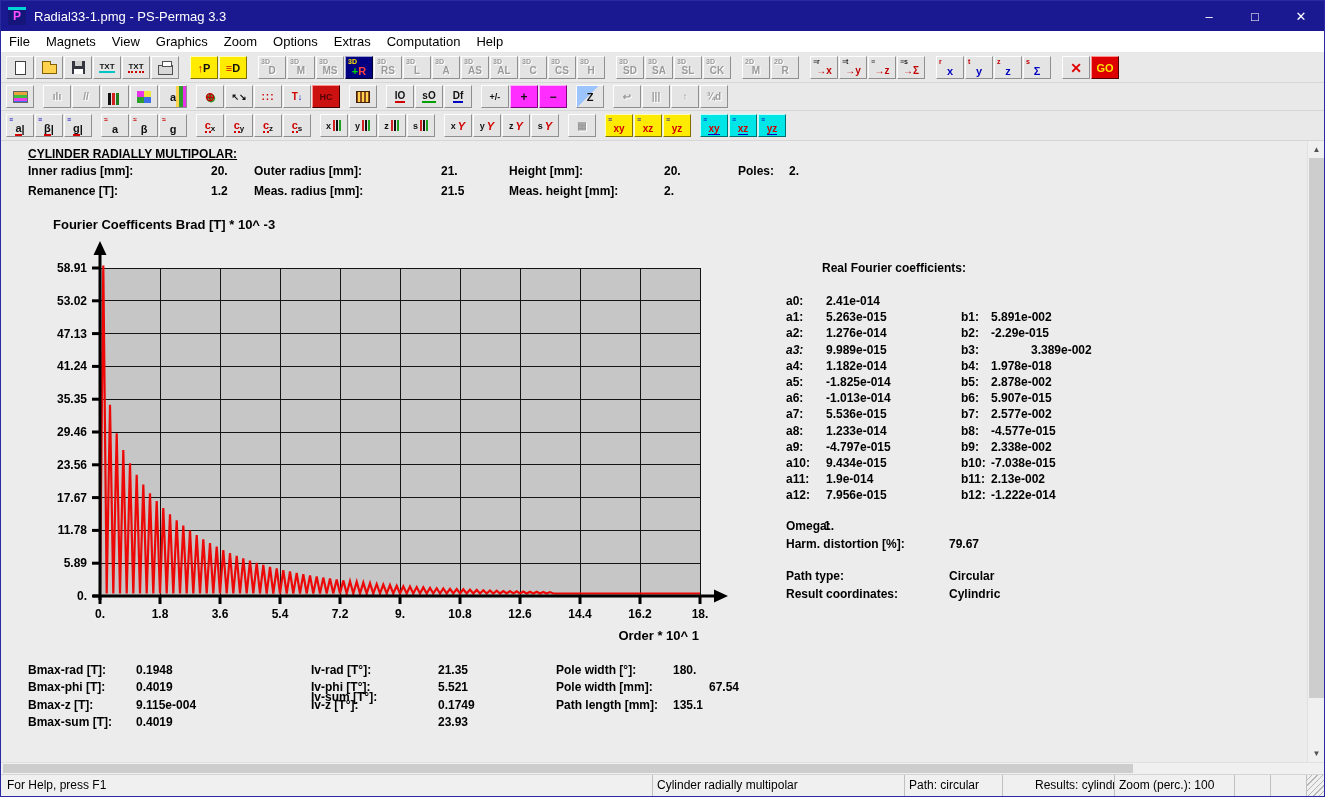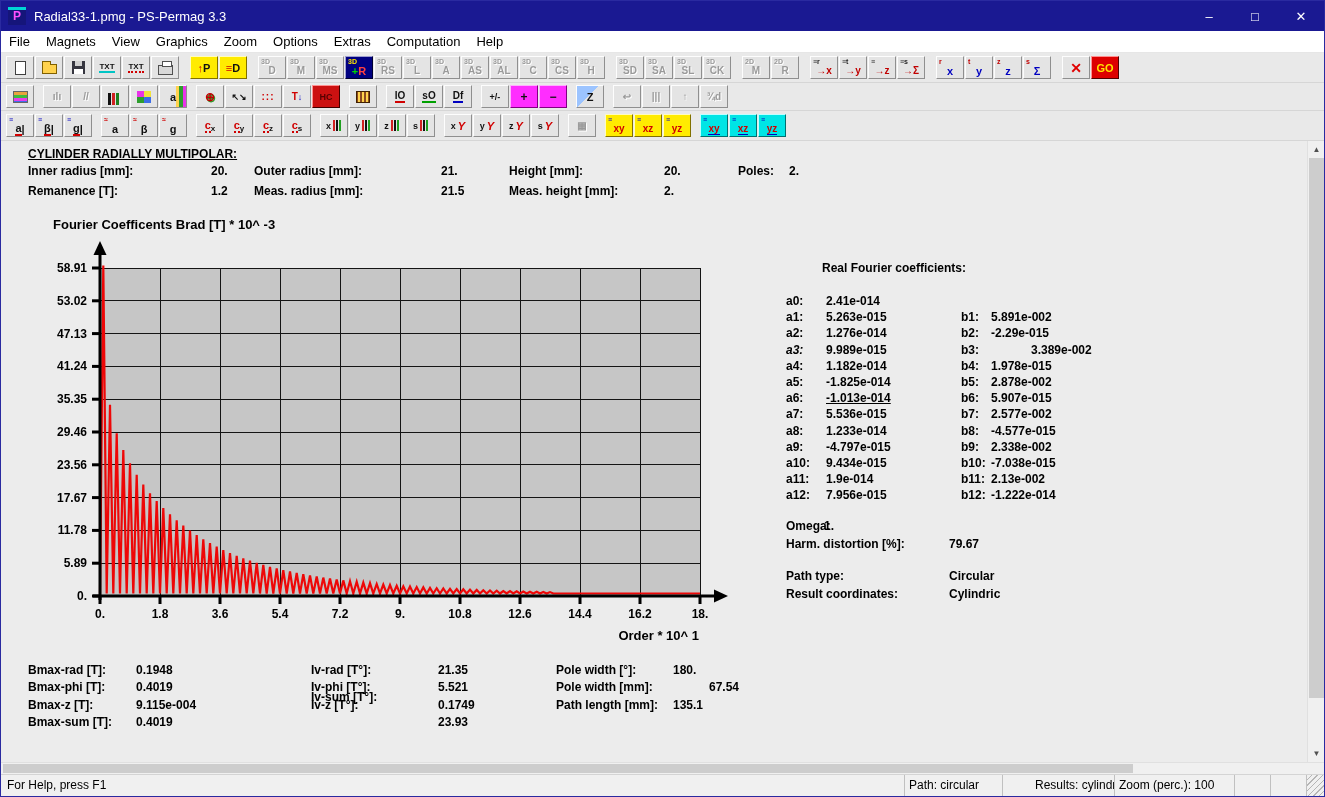--- a/index.html
+++ b/index.html
@@ -605,27 +605,27 @@
       <div class="abs" style="left: 825px; top: 185.4px;">1.276e-014</div>
       <div class="abs" style="left: 960px; top: 185.4px;">b2:</div>
       <div class="abs" style="left: 990px; top: 185.4px;">-2.29e-015</div>
       <div class="abs" style="left: 785px; top: 201.6px; font-style: italic;">a3:</div>
       <div class="abs" style="left: 825px; top: 201.6px;">9.989e-015</div>
       <div class="abs" style="left: 960px; top: 201.6px;">b3:</div>
       <div class="abs" style="left: 990px; top: 201.6px; margin-left: 40px;">3.389e-002</div>
       <div class="abs" style="left: 785px; top: 217.8px;">a4:</div>
       <div class="abs" style="left: 825px; top: 217.8px;">1.182e-014</div>
       <div class="abs" style="left: 960px; top: 217.8px;">b4:</div>
-      <div class="abs" style="left: 990px; top: 217.8px;">1.978e-015</div>
+      <div class="abs" style="left: 990px; top: 217.8px;">1.978e-018</div>
       <div class="abs" style="left: 785px; top: 234px;">a5:</div>
       <div class="abs" style="left: 825px; top: 234px;">-1.825e-014</div>
       <div class="abs" style="left: 960px; top: 234px;">b5:</div>
       <div class="abs" style="left: 990px; top: 234px;">2.878e-002</div>
       <div class="abs" style="left: 785px; top: 250.2px;">a6:</div>
-      <div class="abs" style="left: 825px; top: 250.2px; text-decoration: underline;">-1.013e-014</div>
+      <div class="abs" style="left: 825px; top: 250.2px;">-1.013e-014</div>
       <div class="abs" style="left: 960px; top: 250.2px;">b6:</div>
       <div class="abs" style="left: 990px; top: 250.2px;">5.907e-015</div>
       <div class="abs" style="left: 785px; top: 266.4px; text-align: center;">a7:</div>
       <div class="abs" style="left: 825px; top: 266.4px;">5.536e-015</div>
       <div class="abs" style="left: 960px; top: 266.4px;">b7:</div>
       <div class="abs" style="left: 990px; top: 266.4px;">2.577e-002</div>
       <div class="abs" style="left: 785px; top: 282.6px;">a8:</div>
       <div class="abs" style="left: 825px; top: 282.6px;">1.233e-014</div>
       <div class="abs" style="left: 960px; top: 282.6px;">b8:</div>
       <div class="abs" style="left: 990px; top: 282.6px;">-4.577e-015</div>
@@ -676,20 +676,21 @@
       <div class="abs" style="left: 555px; top: 556.5px;">Path length [mm]:</div>
       <div class="abs" style="left: 672px; top: 556.5px;">135.1</div>
     </div>
 
   <div class="hscroll">
     <div class="hsb-thumb"></div>
   </div>
 
   <div class="statusbar" id="statusbar">
     <div class="sb-msg">For Help, press F1</div>
+  <div class="sb-pane" style="width: 252px;">Cylinder radially multipolar</div>
       <div class="sb-pane" style="width: 98px;">Path: circular</div>
       <div class="sb-pane" style="width: 112px; padding-left: 32px;">Results: cylindric</div>
       <div class="sb-pane" style="width: 120px;">Zoom (perc.): 100</div>
       <div class="sb-pane" style="width: 36px;"></div>
       <div class="sb-pane" style="width: 36px;"></div>
       <div class="sb-grip"></div>
     </div>
 </div>
 
 </body></html>

